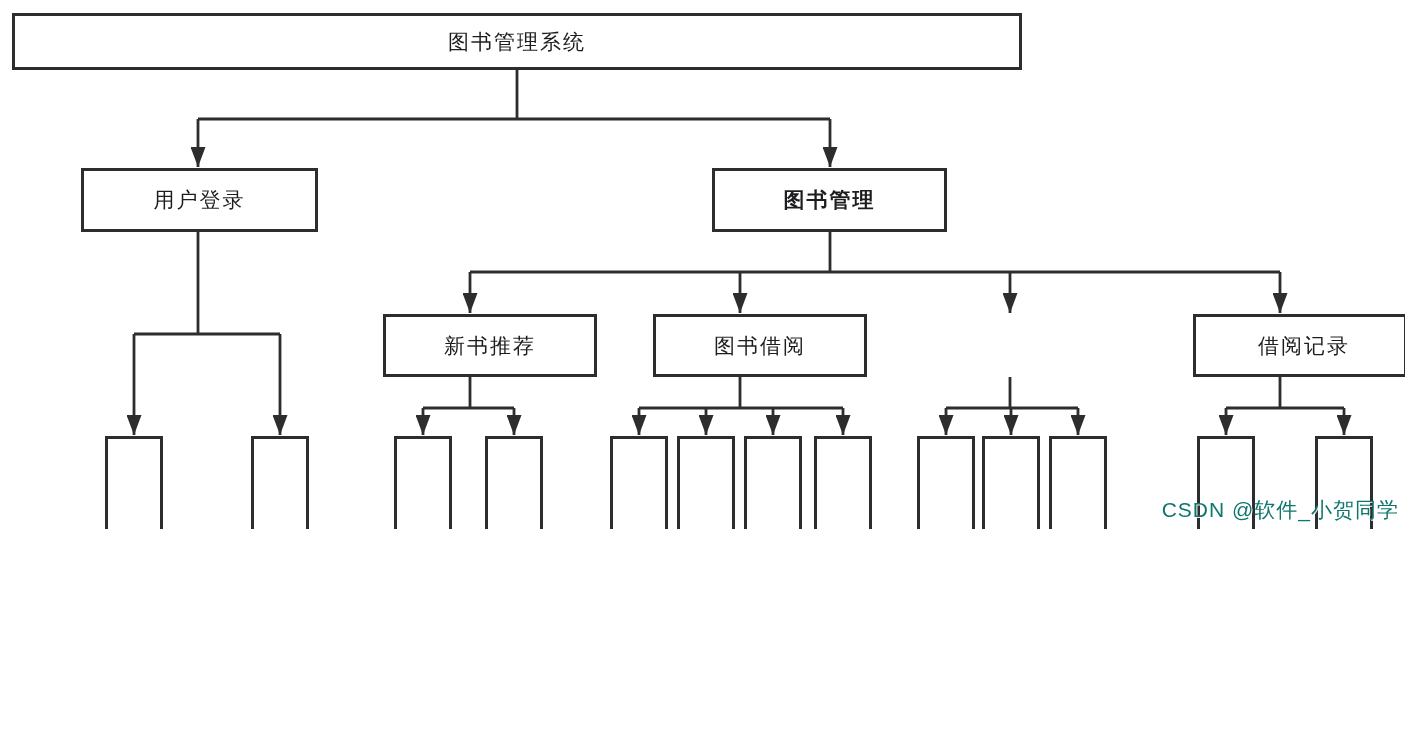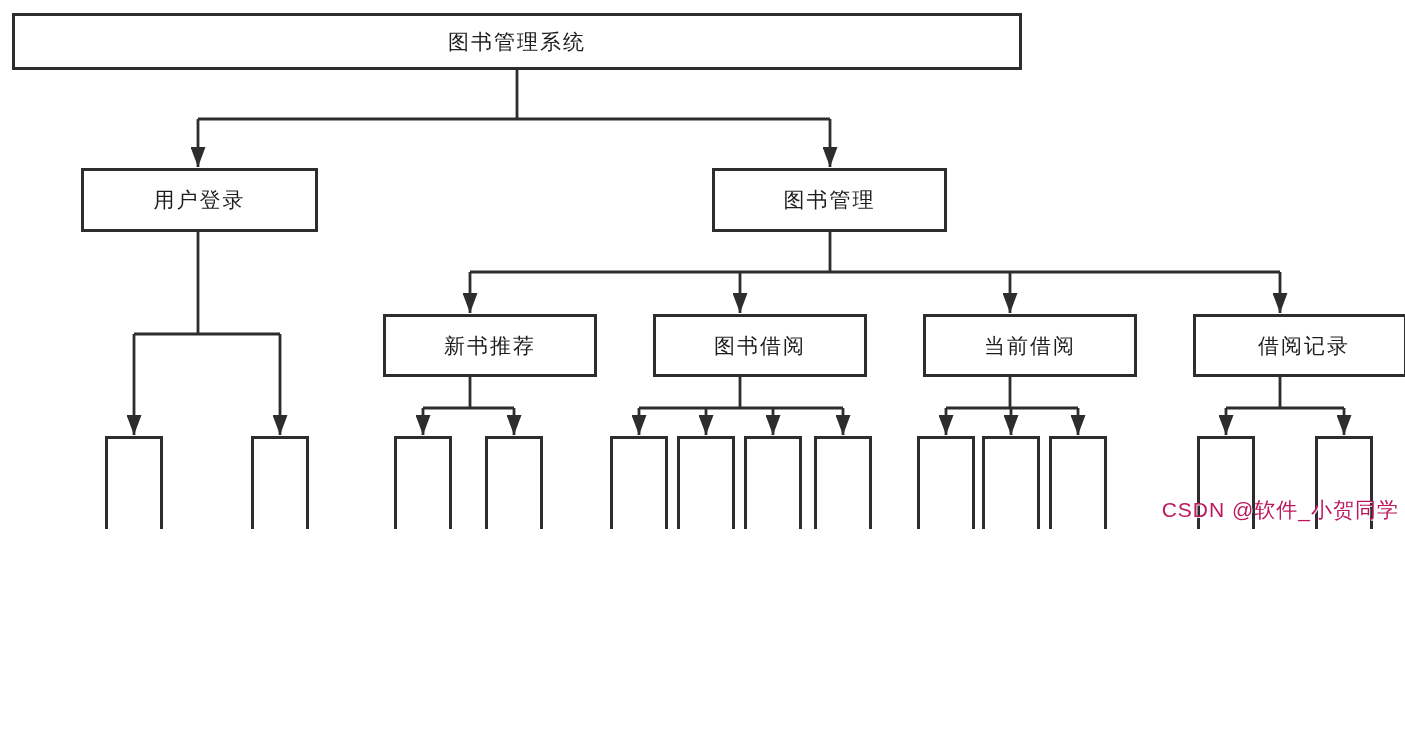--- a/index.html
+++ b/index.html
@@ -26,39 +26,39 @@
     writing-mode:vertical-rl;
     font-size:23px;
     letter-spacing:6px;
     line-height:1;
     padding:6px 0;
   }
   
   .root      { left:12px;  top:13px;  width:1010px; height:57px; }
   .lvl2      { top:168px;  height:64px; }
   .n-login   { left:81px;  width:237px; }
-  .n-mgmt    { left:712px; width:235px; }
+  .n-mgmt    { left:712px; width:235px;font-weight:bold; }
   .lvl3      { top:314px;  height:63px; width:214px;margin-left:20px; }
   .n-rec     { left:363px; }
   .n-borrow  { left:633px; }
   .n-current { left:903px; }
   .n-records { left:1173px;padding-left:8px; }
   .leaf      { top:436px;  height:299px; width:58px; }
   .lf1  { left:105px; }  .lf2  { left:251px; }
   .lf3  { left:394px; }  .lf4  { left:485px; }
   .lf5  { left:610px; }  .lf6  { left:677px; }
   .lf7  { left:744px; }  .lf8  { left:814px; }
   .lf9  { left:917px; }  .lf10 { left:982px; }
   .lf11 { left:1049px; }
   .lf12 { left:1197px; } .lf13 { left:1315px; }
   .watermark {
     position:absolute;
     right:6px; bottom:5px;
     font-size:21px;
-    color:#be185d;
+    color:#0f766e;
     letter-spacing:1px;
     white-space:nowrap;
     text-shadow:1px 1px 0 rgba(255,255,255,0.85);
     z-index:10;
   }
 </style>
 </head>
 <body>
 
 <div class="canvas">
@@ -101,21 +101,20 @@
     </g>
   </svg>
 
   <div class="box root h-label">图书管理系统</div>
 
   <div class="box lvl2 n-login h-label">用户登录</div>
   <div class="box lvl2 n-mgmt h-label">图书管理</div>
 
   <div class="box lvl3 n-rec h-label">新书推荐</div>
   <div class="box lvl3 n-borrow h-label">图书借阅</div>
-  <div class="box lvl3 n-current h-label">当前借阅</div>
   <div class="box lvl3 n-records h-label">借阅记录</div>
 
   <div class="box leaf lf1">用户登录</div>
   <div class="box leaf lf2">注销登录</div>
 
   <div class="box leaf lf3">查询图书</div>
   <div class="box leaf lf4">借阅图书</div>
 
   <div class="box leaf lf5">查询图书</div>
   <div class="box leaf lf6">新增图书（管理员）</div>

